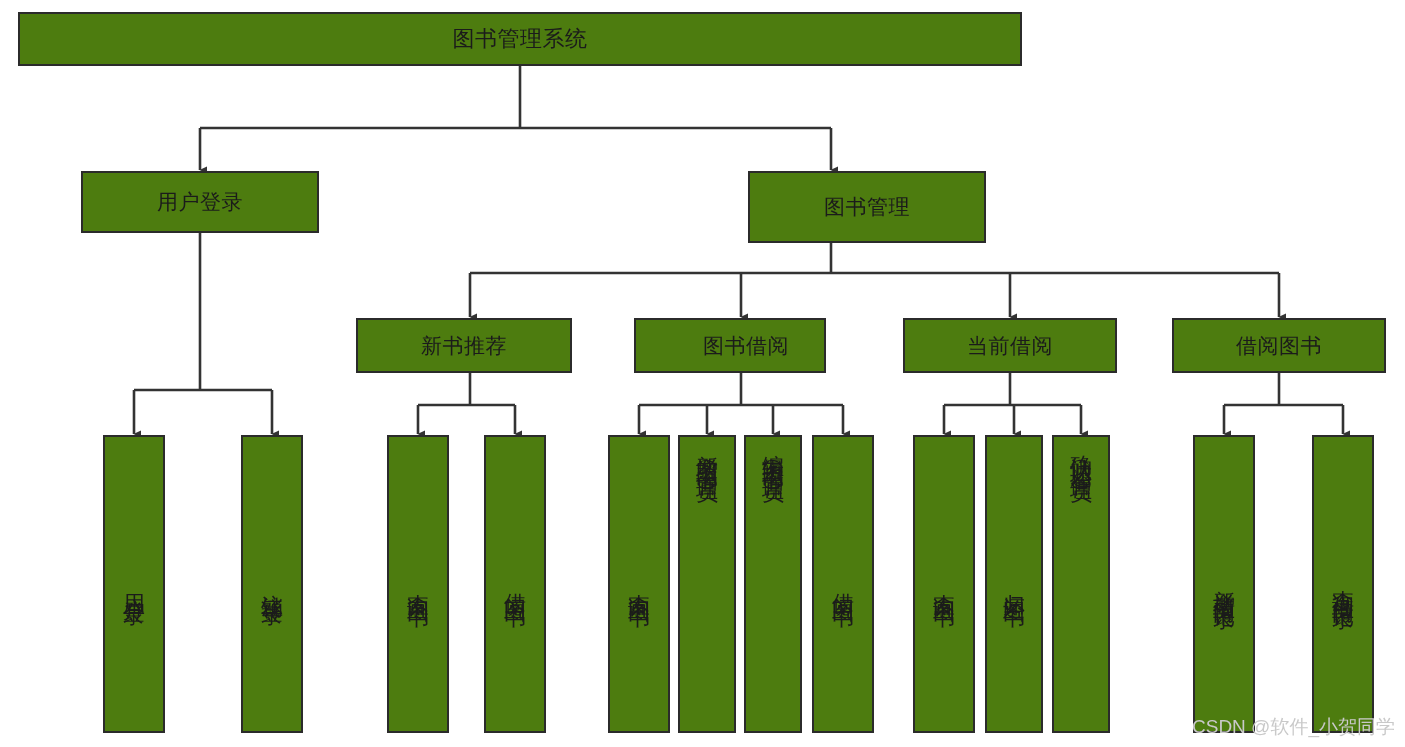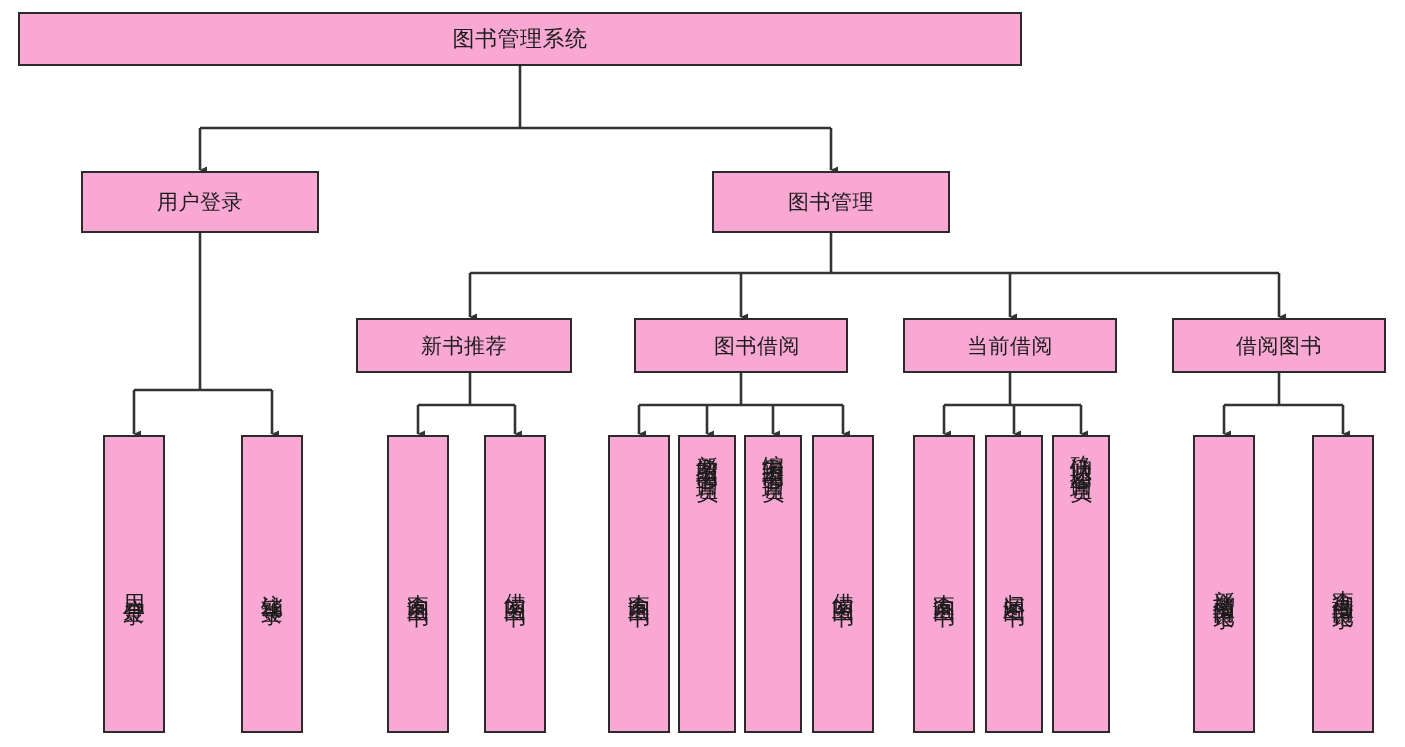--- a/index.html
+++ b/index.html
@@ -22,21 +22,21 @@
     position: absolute;
     left: 0;
     top: 0;
     width: 1405px;
     height: 747px;
     pointer-events: none;
   }
   .node {
     position: absolute;
     box-sizing: border-box;
-    background: #f9a8d4;
+    background: #4d7c0f;
     border: 2px solid #2b2b2b;
     display: flex;
     align-items: center;
     justify-content: center;
     color: #1b1b1b;
     z-index: 2;
   }
   .node .label {
     display: block;
     text-align: center;
@@ -126,27 +126,27 @@
       </g>
   </svg>
 
   <div id="nodes-layer">
       <div class="node horiz root" style="left: 18px; top: 12px; width: 1004px; height: 54px;">
         <span class="label">图书管理系统</span>
       </div>
       <div class="node horiz" style="left: 81px; top: 171px; width: 238px; height: 62px;">
         <span class="label">用户登录</span>
       </div>
-      <div class="node horiz" style="left: 712px; top: 171px; width: 238px; height: 62px;">
+      <div class="node horiz" style="left: 748px; top: 171px; width: 238px; height: 72px;">
         <span class="label">图书管理</span>
       </div>
       <div class="node horiz" style="left: 356px; top: 318px; width: 216px; height: 55px;">
         <span class="label">新书推荐</span>
       </div>
-      <div class="node horiz" style="left: 634px; top: 318px; width: 214px; height: 55px; padding-left: 32px;">
+      <div class="node horiz" style="left: 634px; top: 318px; width: 192px; height: 55px; padding-left: 32px;">
         <span class="label">图书借阅</span>
       </div>
       <div class="node horiz" style="left: 903px; top: 318px; width: 214px; height: 55px;">
         <span class="label">当前借阅</span>
       </div>
       <div class="node horiz" style="left: 1172px; top: 318px; width: 214px; height: 55px;">
         <span class="label">借阅图书</span>
       </div>
       <div class="node vert center" style="left: 103px; top: 435px; width: 62px; height: 298px;">
         <span class="label">用户登录</span>
@@ -182,13 +182,14 @@
         <span class="label">确认归还（管理员）</span>
       </div>
       <div class="node vert center" style="left: 1193px; top: 435px; width: 62px; height: 298px;">
         <span class="label">新增借阅记录</span>
       </div>
       <div class="node vert center" style="left: 1312px; top: 435px; width: 62px; height: 298px;">
         <span class="label">查询借阅记录</span>
       </div>
     </div>
 
+  <div class="watermark" style="left:1192px; top:714px;">CSDN @软件_小贺同学</div>
 </div>
 
 </body></html>

